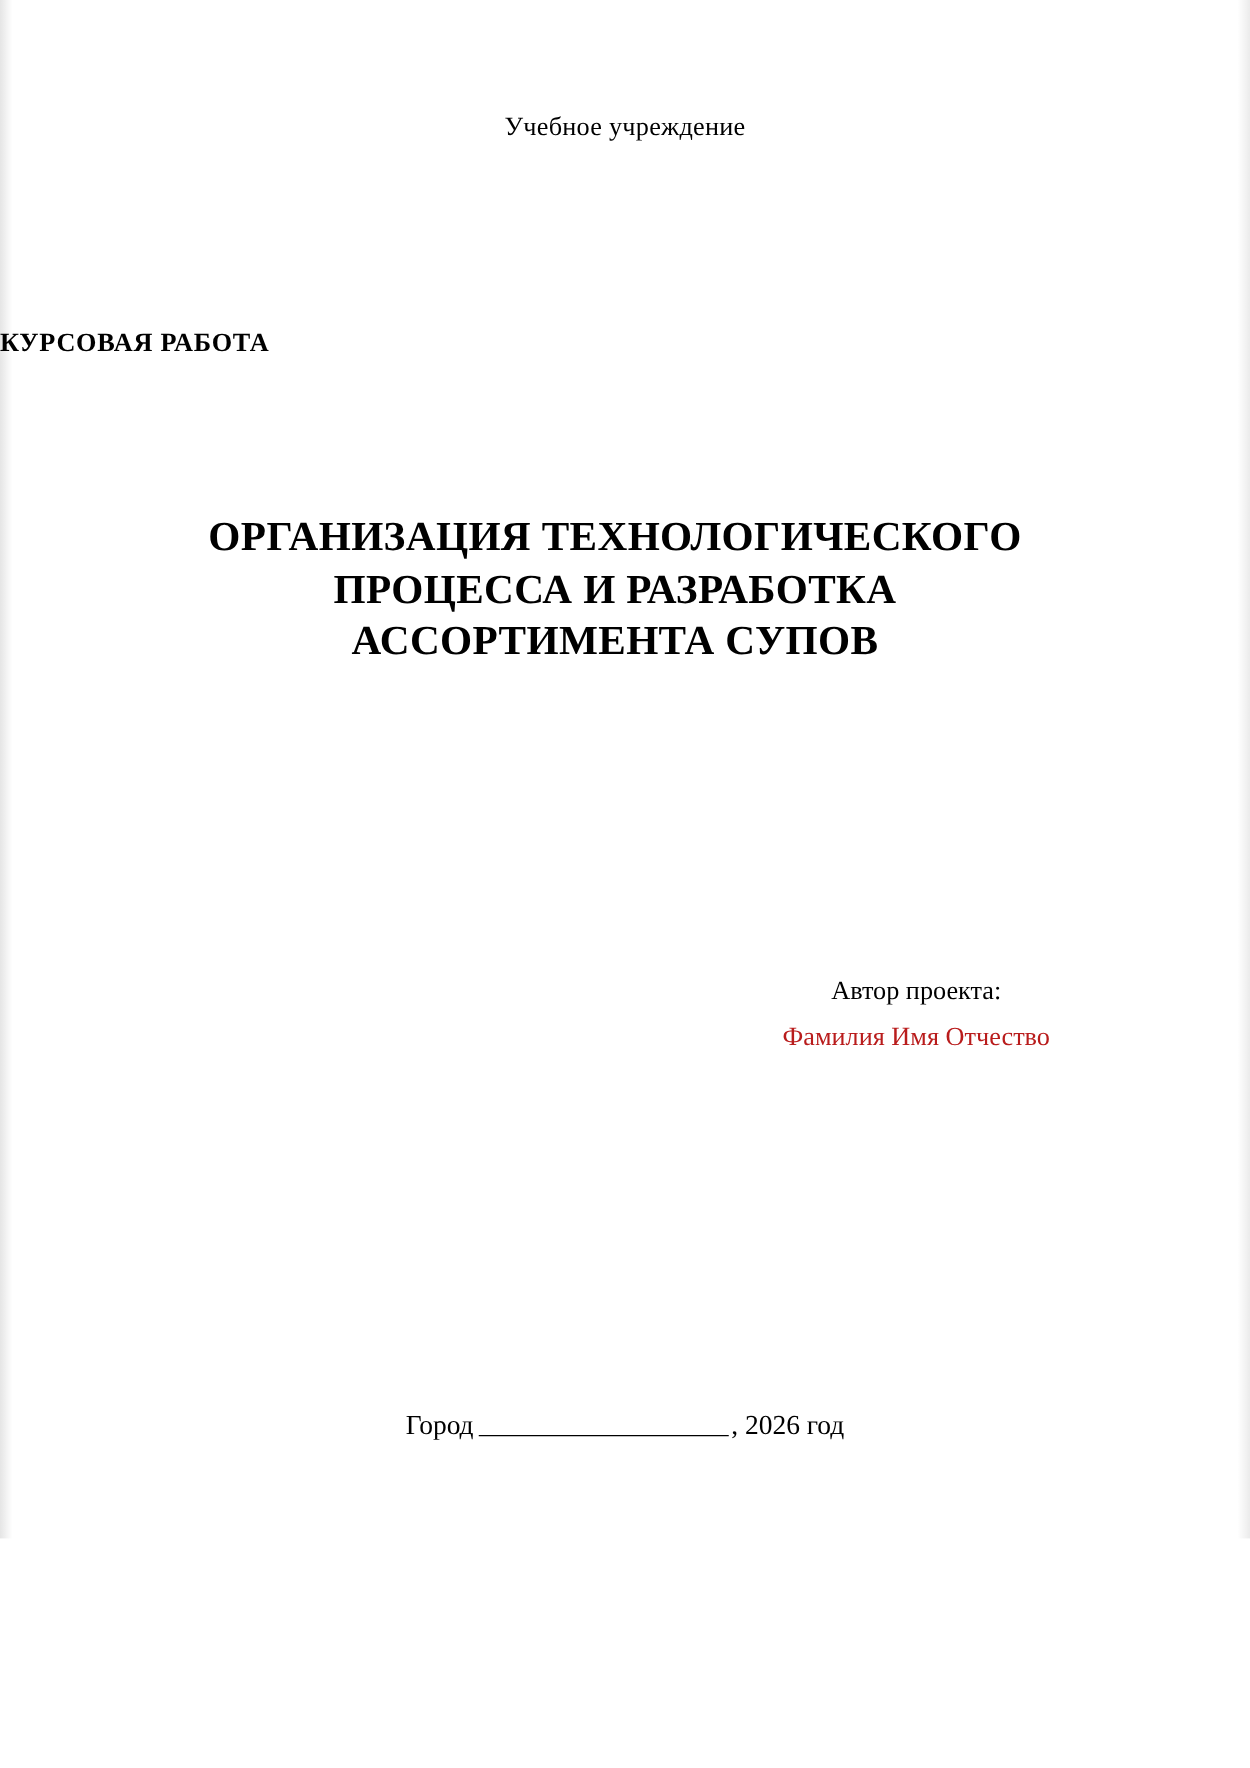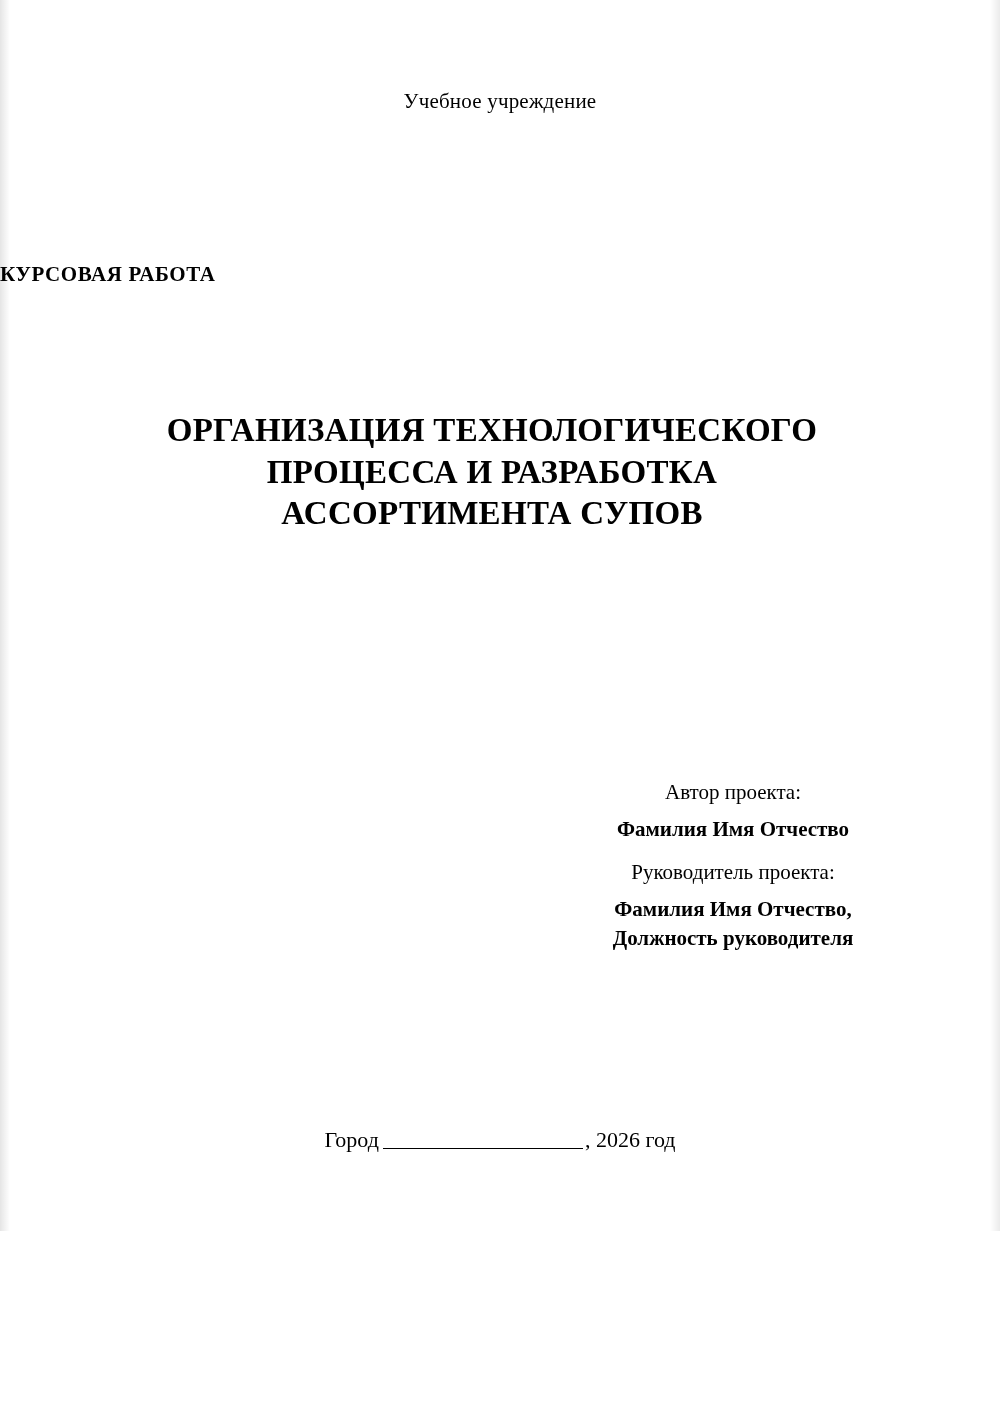--- a/index.html
+++ b/index.html
@@ -84,23 +84,22 @@
   }
   .credit-block {
     margin-bottom: 22px;
   }
   .credit-label {
     display: block;
     margin-bottom: 16px;
   }
   .credit-value {
     display: block;
-    color: #000000;
+    color: #b91c1c;
     margin-bottom: 8px;
-    font-weight: bold;
   }
 
   .footer {
     position: absolute;
     bottom: 78px;
     left: 0;
     right: 0;
     text-align: center;
     font-size: 22px;
   }
@@ -122,25 +121,20 @@
 
   <div class="title">ОРГАНИЗАЦИЯ ТЕХНОЛОГИЧЕСКОГО ПРОЦЕССА И РАЗРАБОТКА АССОРТИМЕНТА СУПОВ</div>
 
   <div class="credits">
 
     <div class="credit-block">
       <span class="credit-label">Автор проекта:</span>
       <span class="credit-value">Фамилия Имя Отчество</span>
     </div>
 
-    <div class="credit-block">
-      <span class="credit-label">Руководитель проекта:</span>
-      <span class="credit-value">Фамилия Имя Отчество,</span>
-      <span class="credit-value">Должность руководителя</span>
-    </div>
 
   </div>
 
   <div class="footer">
     <span>Город</span><span class="blank-line"></span><span>, 2026 год</span>
   </div>
 
 </div>
 
 </body></html>

